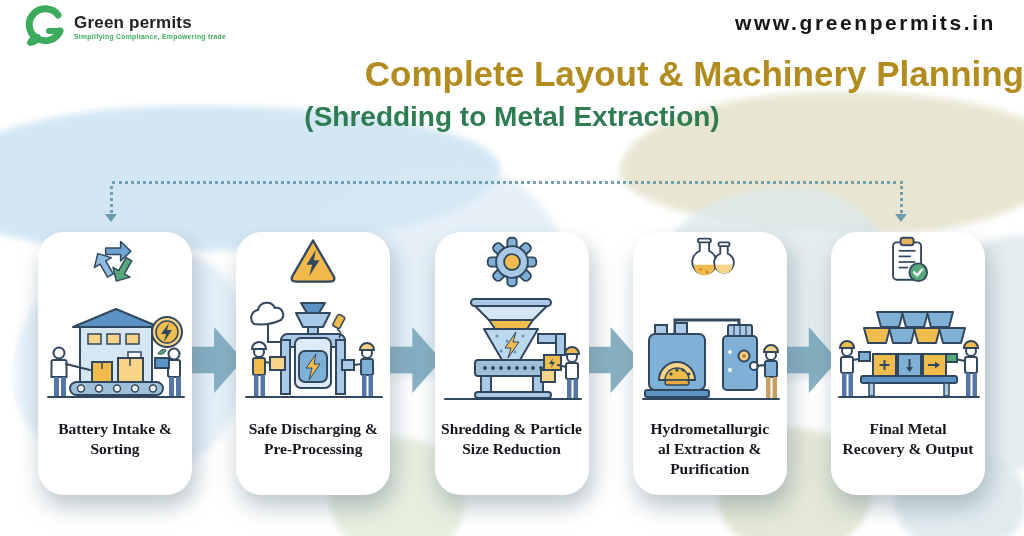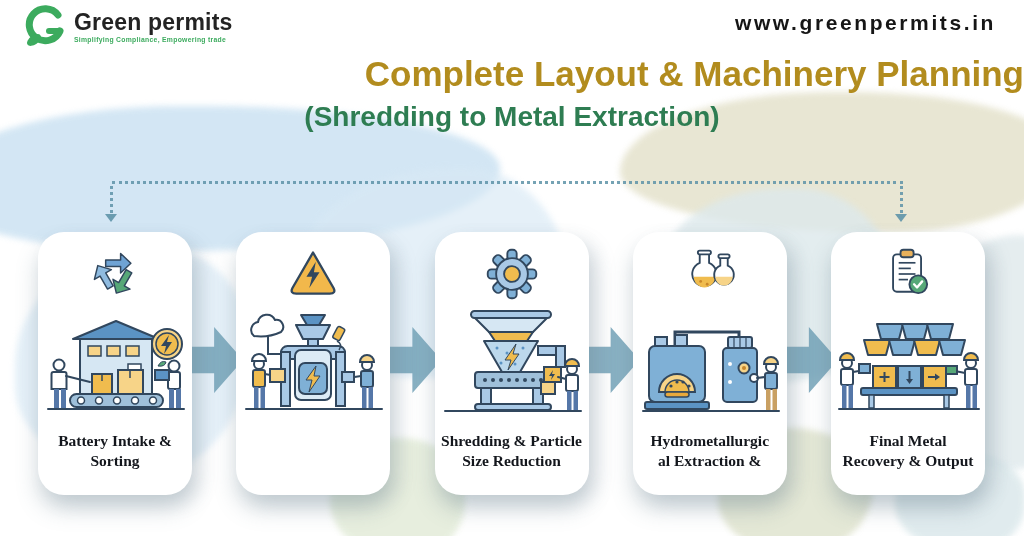--- a/index.html
+++ b/index.html
@@ -17,42 +17,42 @@
   .b5{left:15px;top:248px;width:235px;height:225px;background:#d9eaf6;border-radius:60% 40% 45% 55%/55% 45% 60% 40%;opacity:.65;}
   .b6{left:930px;top:235px;width:160px;height:235px;background:#dfe9ec;border-radius:55% 45% 50% 50%/45% 55% 45% 55%;opacity:.8;}
   .b7{left:330px;top:438px;width:135px;height:120px;background:#e3ecd9;border-radius:50% 50% 45% 55%/55% 45% 50% 50%;opacity:.85;}
   .b8{left:718px;top:428px;width:155px;height:125px;background:#e0e4cf;border-radius:45% 55% 50% 50%/50% 50% 55% 45%;opacity:.85;}
   .b9{left:895px;top:452px;width:130px;height:100px;background:#d9e7ea;border-radius:50% 50% 45% 55%/55% 45% 50% 50%;opacity:.8;}
 
   
   .header{position:absolute;left:0;top:0;width:100%;height:56px;z-index:5;}
   .logo{position:absolute;left:24px;top:5px;display:flex;align-items:center;gap:6px;}
   .logo-text{display:flex;flex-direction:column;line-height:1;}
-  .brand-name{font-size:23px;font-weight:bold;color:#232323;letter-spacing:.2px;}
+  .brand-name{font-size:17px;font-weight:bold;color:#232323;letter-spacing:.2px;}
   .brand-tagline{font-size:6.8px;font-weight:bold;color:#3cab5e;margin-top:3px;letter-spacing:.3px;}
   .website{position:absolute;right:28px;top:11px;font-size:21px;color:#161616;letter-spacing:2.6px;font-weight:bold;}
 
   
   .main-title{position:absolute;top:54px;left:0;width:100%;text-align:right;z-index:5;
     font-size:35px;font-weight:800;color:#b28c1e;letter-spacing:0;}
   .sub-title{position:absolute;top:101px;left:0;width:100%;text-align:center;z-index:5;
     font-size:28px;font-weight:800;color:#2e7d52;line-height:1.12;}
 
   
   .guide-h{position:absolute;left:112px;top:181px;width:791px;height:0;border-top:3px dotted #5e93a8;opacity:.85;z-index:3;}
   .guide-v{position:absolute;top:186px;height:27px;width:0;border-left:3px dotted #5e93a8;opacity:.85;z-index:3;}
   .gv-l{left:110px;} .gv-r{left:900px;}
   .guide-head{position:absolute;top:214px;width:0;height:0;border:6px solid transparent;border-top:8px solid #5e93a8;opacity:.9;z-index:3;}
   .gh-l{left:105px;} .gh-r{left:895px;}
 
   
   .cards-row{position:absolute;left:38px;right:39px;top:232px;height:263px;display:flex;justify-content:space-between;z-index:2;}
   .step-card{width:154px;height:263px;background:#ffffff;border-radius:26px;z-index:2;
     box-shadow:0 14px 22px rgba(100,125,140,.30),10px 8px 18px rgba(120,140,155,.18);
-    display:flex;flex-direction:column;align-items:center;padding-top:14px;box-sizing:border-box;}
+    display:flex;flex-direction:column;align-items:center;padding-top:2px;box-sizing:border-box;}
   .top-icon{width:56px;height:56px;flex:none;}
   .scene{width:150px;height:110px;margin-top:6px;flex:none;}
   .step-label{margin-top:13px;font-family:"Liberation Serif",serif;font-weight:700;font-size:15.5px;
     line-height:1.3;color:#13161c;text-align:center;}
   .flow-arrow{flex:none;width:58px;height:70px;margin:93px -9px 0;background:#6fa0b6;opacity:.82;z-index:1;
     clip-path:polygon(0 31%,50% 31%,50% 3%,100% 50%,50% 97%,50% 69%,0 69%);}
 </style>
 </head>
 <body>
 
@@ -174,20 +174,25 @@
       <rect x="16" y="79" width="4.5" height="21" fill="#5577a8"></rect>
       <rect x="22.5" y="79" width="4.5" height="21" fill="#5577a8"></rect>
       <circle cx="129" cy="57" r="5" fill="#ffffff" stroke="#31475e" stroke-width="2"></circle>
       <path d="M122 54 a7 7 0 0 1 14 0 Z" fill="#f7d488" stroke="#31475e" stroke-width="2"></path>
       <rect x="123" y="63" width="12" height="16" rx="2" fill="#7fb0d6" stroke="#31475e" stroke-width="2"></rect>
       <line x1="123" y1="68" x2="110" y2="70" stroke="#31475e" stroke-width="2" stroke-linecap="round"></line>
       <rect x="104" y="64" width="12" height="10" fill="#a9c9e6" stroke="#31475e" stroke-width="2"></rect>
       <rect x="124" y="79" width="4.5" height="21" fill="#5577a8"></rect>
       <rect x="130.5" y="79" width="4.5" height="21" fill="#5577a8"></rect>
     </svg>
+    <div class="step-label">
+      <div>Safe Discharging &amp;</div>
+      <div>Pre-Processing</div>
+      <div></div>
+    </div>
   </div>
 
   <div class="flow-arrow"></div>
 
   <div class="step-card">
     <svg class="top-icon" viewBox="0 0 60 60">
       <g stroke="#31475e" stroke-width="2">
         <rect x="25" y="4" width="10" height="52" rx="4" fill="#7fb0d6"></rect>
         <rect x="25" y="4" width="10" height="52" rx="4" fill="#7fb0d6" transform="rotate(45 30 30)"></rect>
         <rect x="25" y="4" width="10" height="52" rx="4" fill="#7fb0d6" transform="rotate(90 30 30)"></rect>
@@ -281,20 +286,21 @@
       <circle cx="136" cy="59" r="5" fill="#ffffff" stroke="#31475e" stroke-width="2"></circle>
       <path d="M129 56 a7 7 0 0 1 14 0 Z" fill="#f7d488" stroke="#31475e" stroke-width="2"></path>
       <rect x="130" y="65" width="12" height="16" rx="2" fill="#7fb0d6" stroke="#31475e" stroke-width="2"></rect>
       <line x1="130" y1="69" x2="122" y2="70" stroke="#31475e" stroke-width="2" stroke-linecap="round"></line>
       <rect x="131" y="81" width="4.5" height="21" fill="#c9a063"></rect>
       <rect x="137.5" y="81" width="4.5" height="21" fill="#c9a063"></rect>
     </svg>
     <div class="step-label">
       <div>Hydrometallurgic</div>
       <div>al Extraction &amp;</div>
+      <div>Purification</div>
     </div>
   </div>
 
   <div class="flow-arrow"></div>
 
   <div class="step-card">
     <svg class="top-icon" viewBox="0 0 60 60">
       <g stroke="#31475e" stroke-width="2">
         <rect x="14" y="9" width="30" height="40" rx="4" fill="#ffffff"></rect>
         <rect x="22" y="4" width="14" height="8" rx="3" fill="#e8b15c"></rect>

